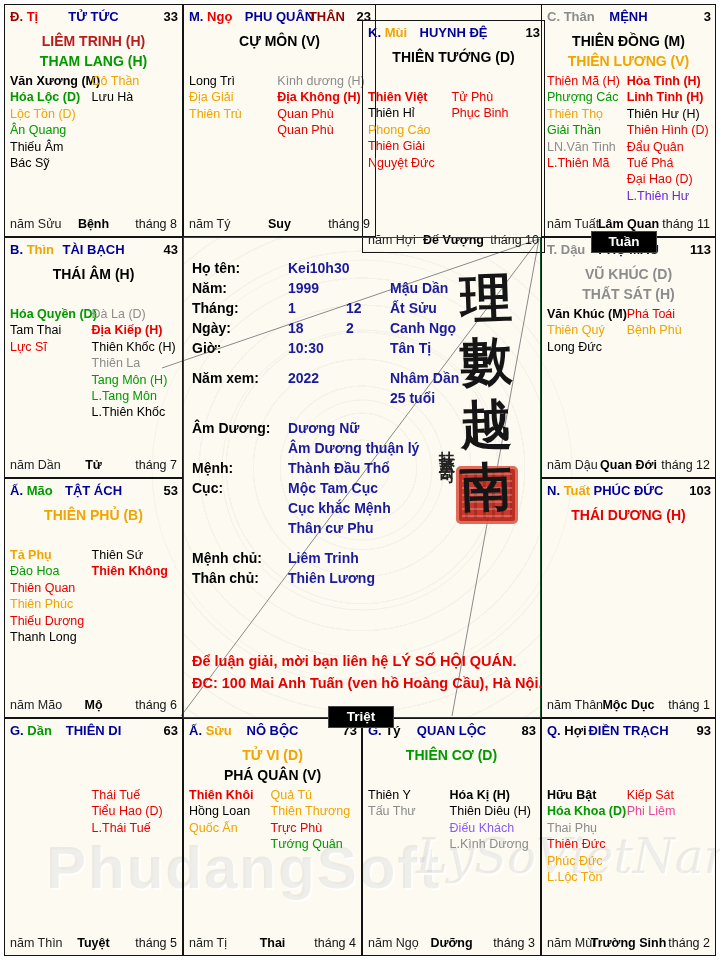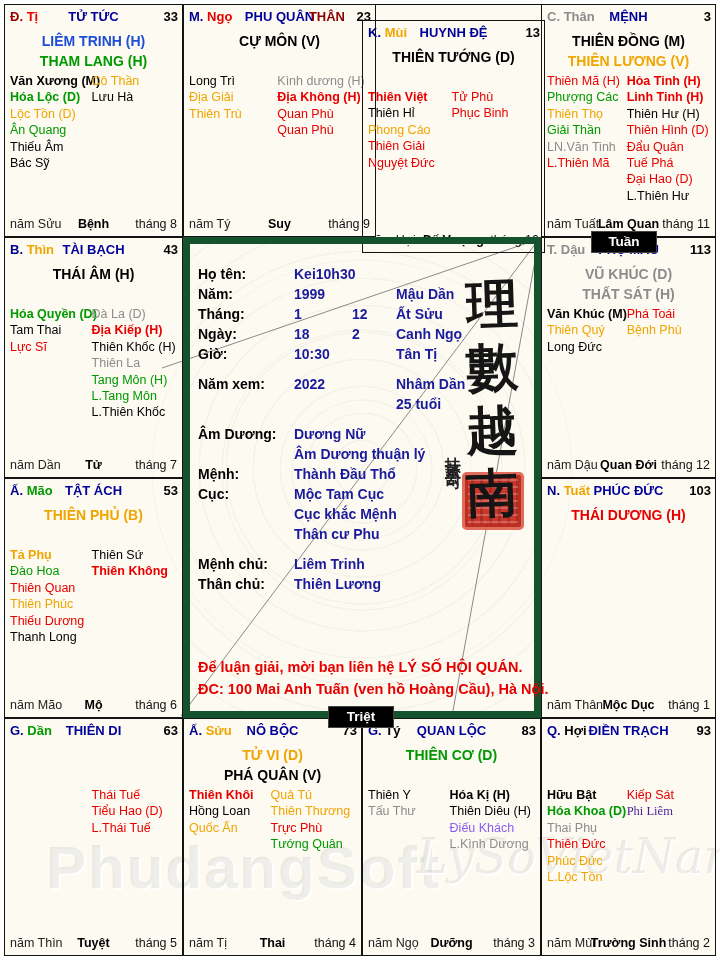--- a/index.html
+++ b/index.html
@@ -20,21 +20,21 @@
   .pnum{position:absolute;right:4px;top:0;color:#000;}
   .mainstars{height:42px;margin-top:2px;text-align:center;font-size:14px;font-weight:bold;line-height:20px;}
   .cols{display:flex;padding:0 2px 0 5px;}
   .col{width:48%;}
   .col + .col{width:52%;}
   .star{font-size:12.5px;line-height:16.4px;white-space:nowrap;}
   .pfoot{position:absolute;left:5px;right:5px;bottom:3px;height:16px;font-size:12.5px;}
   .fy{position:absolute;left:0;color:#222;}
   .fs{position:absolute;left:0;right:0;text-align:center;font-weight:bold;color:#000;}
   .fm{position:absolute;right:0;color:#111;}
-  .center{position:absolute;left:183px;top:237px;width:358px;height:481px;border:7px solid #14532d;
+  .center{position:absolute;left:183px;top:237px;width:358px;height:481px;border:1px solid #14532d;
           box-sizing:border-box;z-index:2;}
   .center::before{content:"";position:absolute;inset:0;
           background:repeating-radial-gradient(circle at 50% 48%, rgba(60,50,20,0.035) 0 1.5px, transparent 1.5px 27px);}
   .irows{position:absolute;left:8px;top:22px;right:4px;z-index:3;}
   .irow{display:flex;height:20px;font-size:14px;font-weight:bold;white-space:nowrap;}
   .ilabel{width:96px;color:#000;}
   .iv1{width:58px;color:#1a1a9c;}
   .iv2{width:44px;color:#1a1a9c;}
   .iv3{flex:1;color:#1a1a9c;}
   .contact{position:absolute;left:8px;top:412px;right:4px;z-index:3;
@@ -73,21 +73,21 @@
   <div class="wm wm-left">PhudangSoft</div>
   <div class="wm wm-right">LySoVietNam</div>
 
   <div class="cell" style="left:4px;top:4px;width:179px;height:233px">
     <div class="phead">
       <span class="canchi"><span style="color: rgb(155, 0, 0);">Đ.</span> <span style="color: rgb(232, 0, 0);">Tị</span></span>
       <span class="pname">TỬ TỨC</span>
       <span class="pnum">33</span>
     </div>
     <div class="mainstars">
-        <div class="mainstar" style="color: #1d4ed8;">LIÊM TRINH (H)</div>
+        <div class="mainstar" style="color: #b91c1c;">LIÊM TRINH (H)</div>
         <div class="mainstar" style="color: rgb(0, 153, 0);">THAM LANG (H)</div>
       </div>
     <div class="cols">
       <div class="col">
           <div class="star" style="color: rgb(0, 0, 0); font-weight: bold;">Văn Xương (M)</div>
           <div class="star" style="color: rgb(0, 153, 0); font-weight: bold;">Hóa Lộc (D)</div>
           <div class="star" style="color: rgb(240, 165, 0);">Lộc Tồn (D)</div>
           <div class="star" style="color: rgb(0, 153, 0);">Ân Quang</div>
           <div class="star" style="color: rgb(0, 0, 0);">Thiếu Âm</div>
           <div class="star" style="color: rgb(0, 0, 0);">Bác Sỹ</div>
@@ -183,21 +183,21 @@
           <div class="star" style="color: rgb(232, 0, 0);">L.Thiên Mã</div>
         </div>
       <div class="col">
           <div class="star" style="color: rgb(232, 0, 0); font-weight: bold;">Hỏa Tinh (H)</div>
           <div class="star" style="color: rgb(232, 0, 0); font-weight: bold;">Linh Tinh (H)</div>
           <div class="star" style="color: rgb(0, 0, 0);">Thiên Hư (H)</div>
           <div class="star" style="color: rgb(232, 0, 0);">Thiên Hình (D)</div>
           <div class="star" style="color: rgb(232, 0, 0);">Đẩu Quân</div>
           <div class="star" style="color: rgb(232, 0, 0);">Tuế Phá</div>
           <div class="star" style="color: rgb(232, 0, 0);">Đại Hao (D)</div>
-          <div class="star" style="color: #000000;">L.Thiên Hư</div>
+          <div class="star" style="color: #6d28d9;">L.Thiên Hư</div>
         </div>
     </div>
     <div class="pfoot">
       <span class="fy">năm Tuất</span>
       <span class="fs">Lâm Quan</span>
       <span class="fm">tháng 11</span>
     </div>
   </div>
 
   <div class="cell" style="left:4px;top:237px;width:179px;height:241px">
@@ -397,21 +397,21 @@
       <div class="col">
           <div class="star" style="color: rgb(0, 0, 0); font-weight: bold;">Hữu Bật</div>
           <div class="star" style="color: rgb(0, 153, 0); font-weight: bold;">Hóa Khoa (D)</div>
           <div class="star" style="color: rgb(140, 140, 140);">Thai Phụ</div>
           <div class="star" style="color: rgb(232, 0, 0);">Thiên Đức</div>
           <div class="star" style="color: rgb(240, 165, 0);">Phúc Đức</div>
           <div class="star" style="color: rgb(240, 165, 0);">L.Lộc Tồn</div>
         </div>
       <div class="col">
           <div class="star" style="color: rgb(232, 0, 0);">Kiếp Sát</div>
-          <div class="star" style="color: #4c1d95; font-family: Liberation Serif, serif;">Phi Liêm</div>
+          <div class="star" style="color: #ec4899;">Phi Liêm</div>
         </div>
     </div>
     <div class="pfoot">
       <span class="fy">năm Mùi</span>
       <span class="fs">Trường Sinh</span>
       <span class="fm">tháng 2</span>
     </div>
   </div>
 
   <div class="center">

